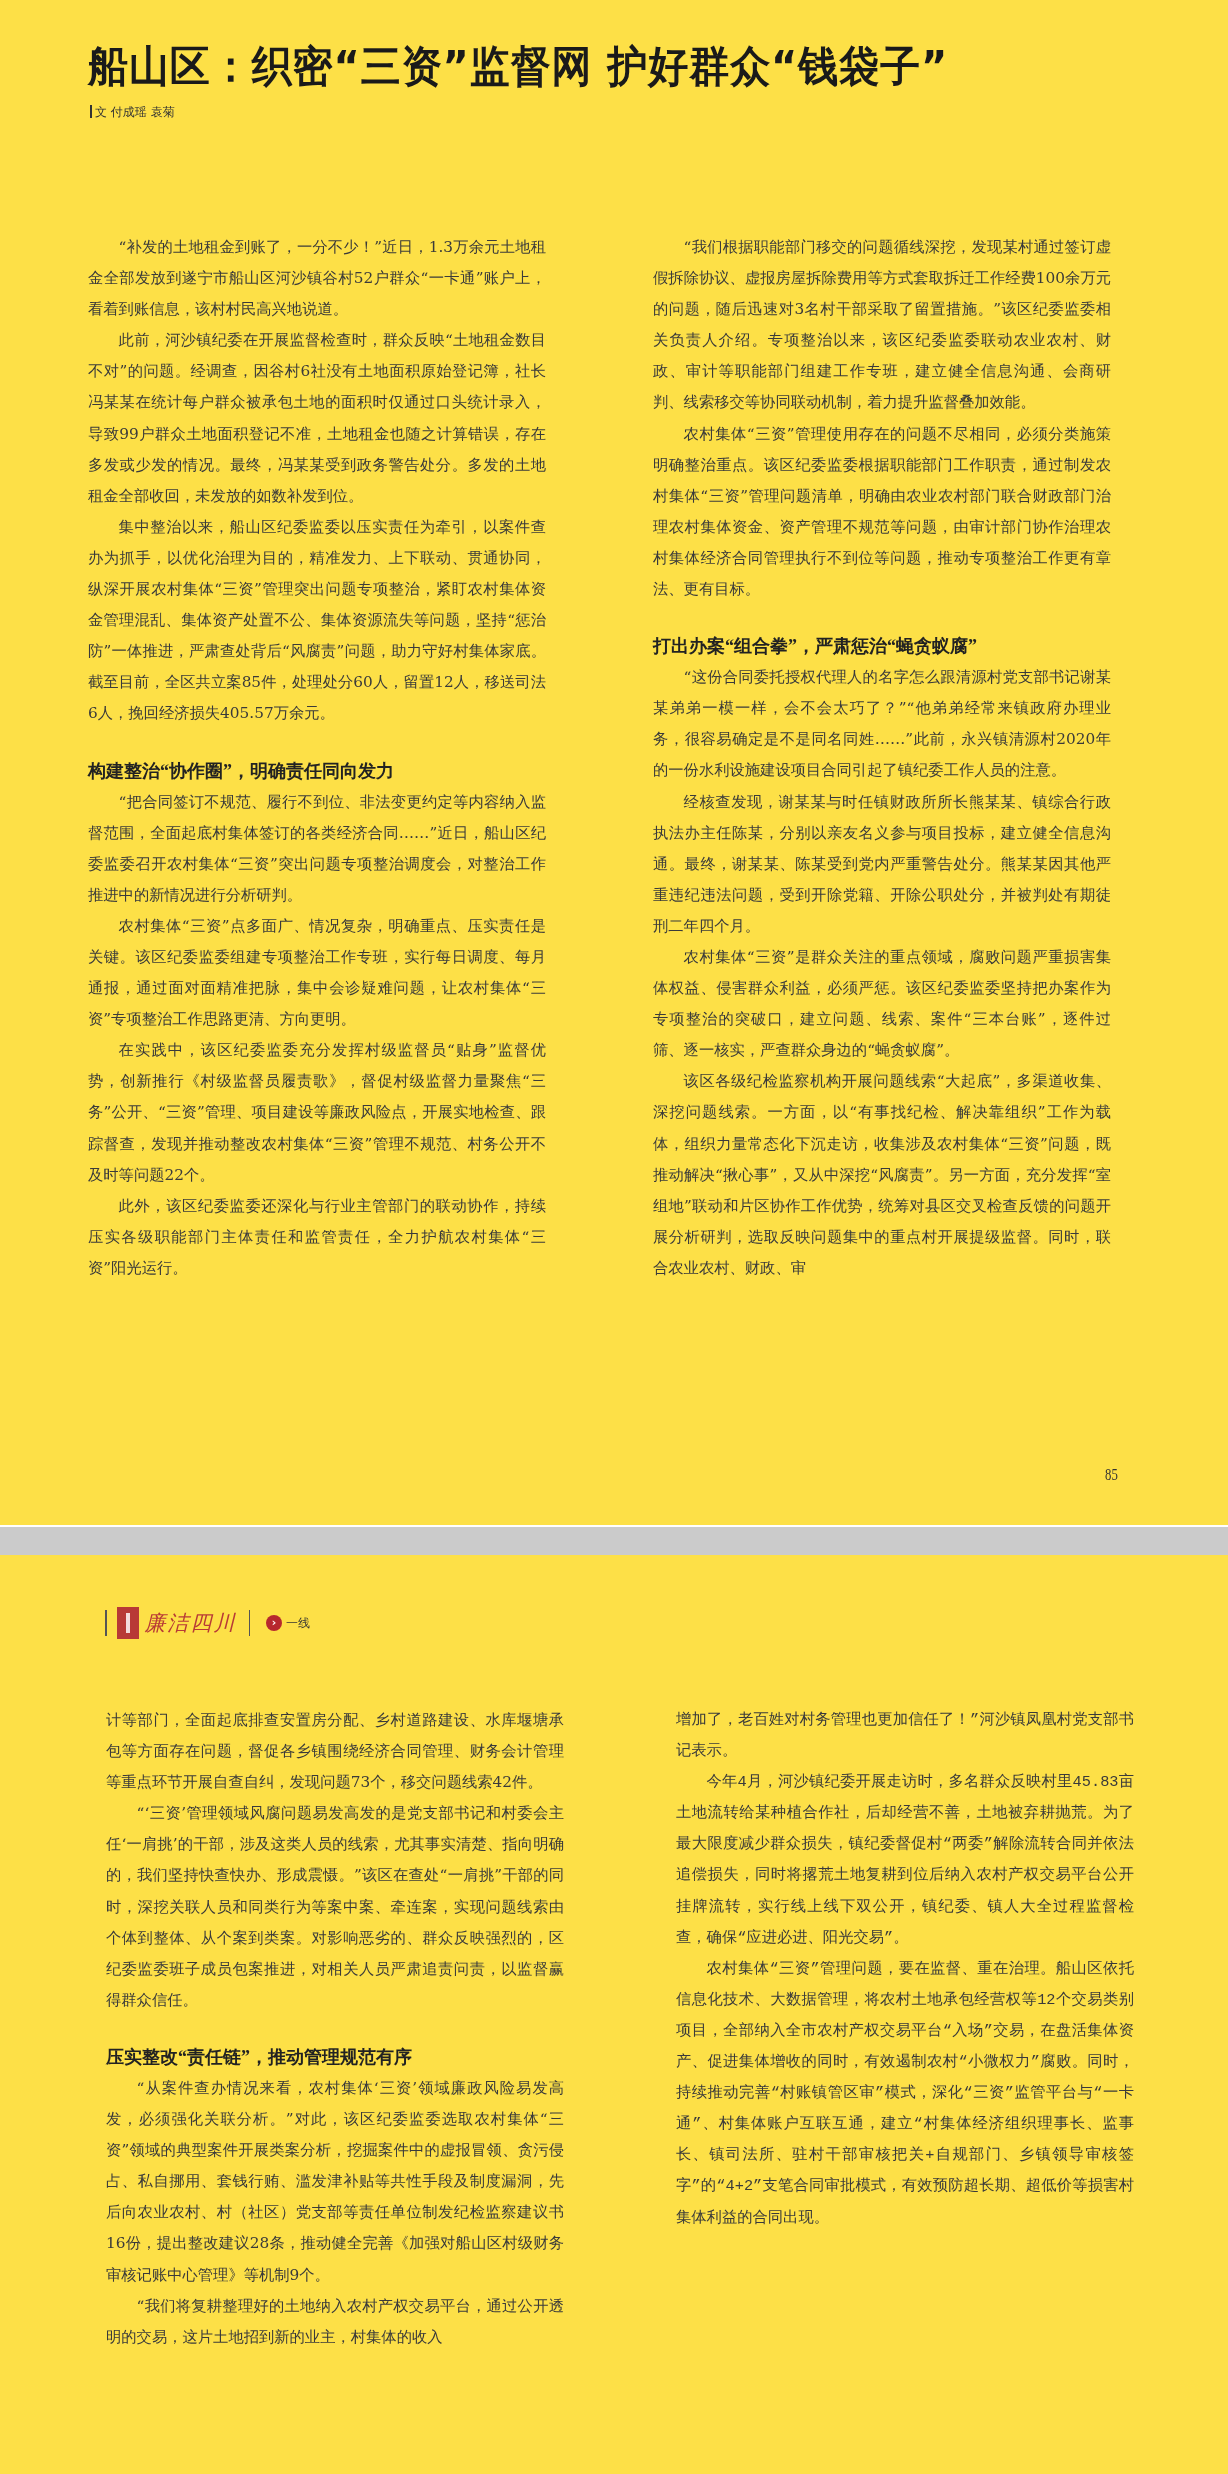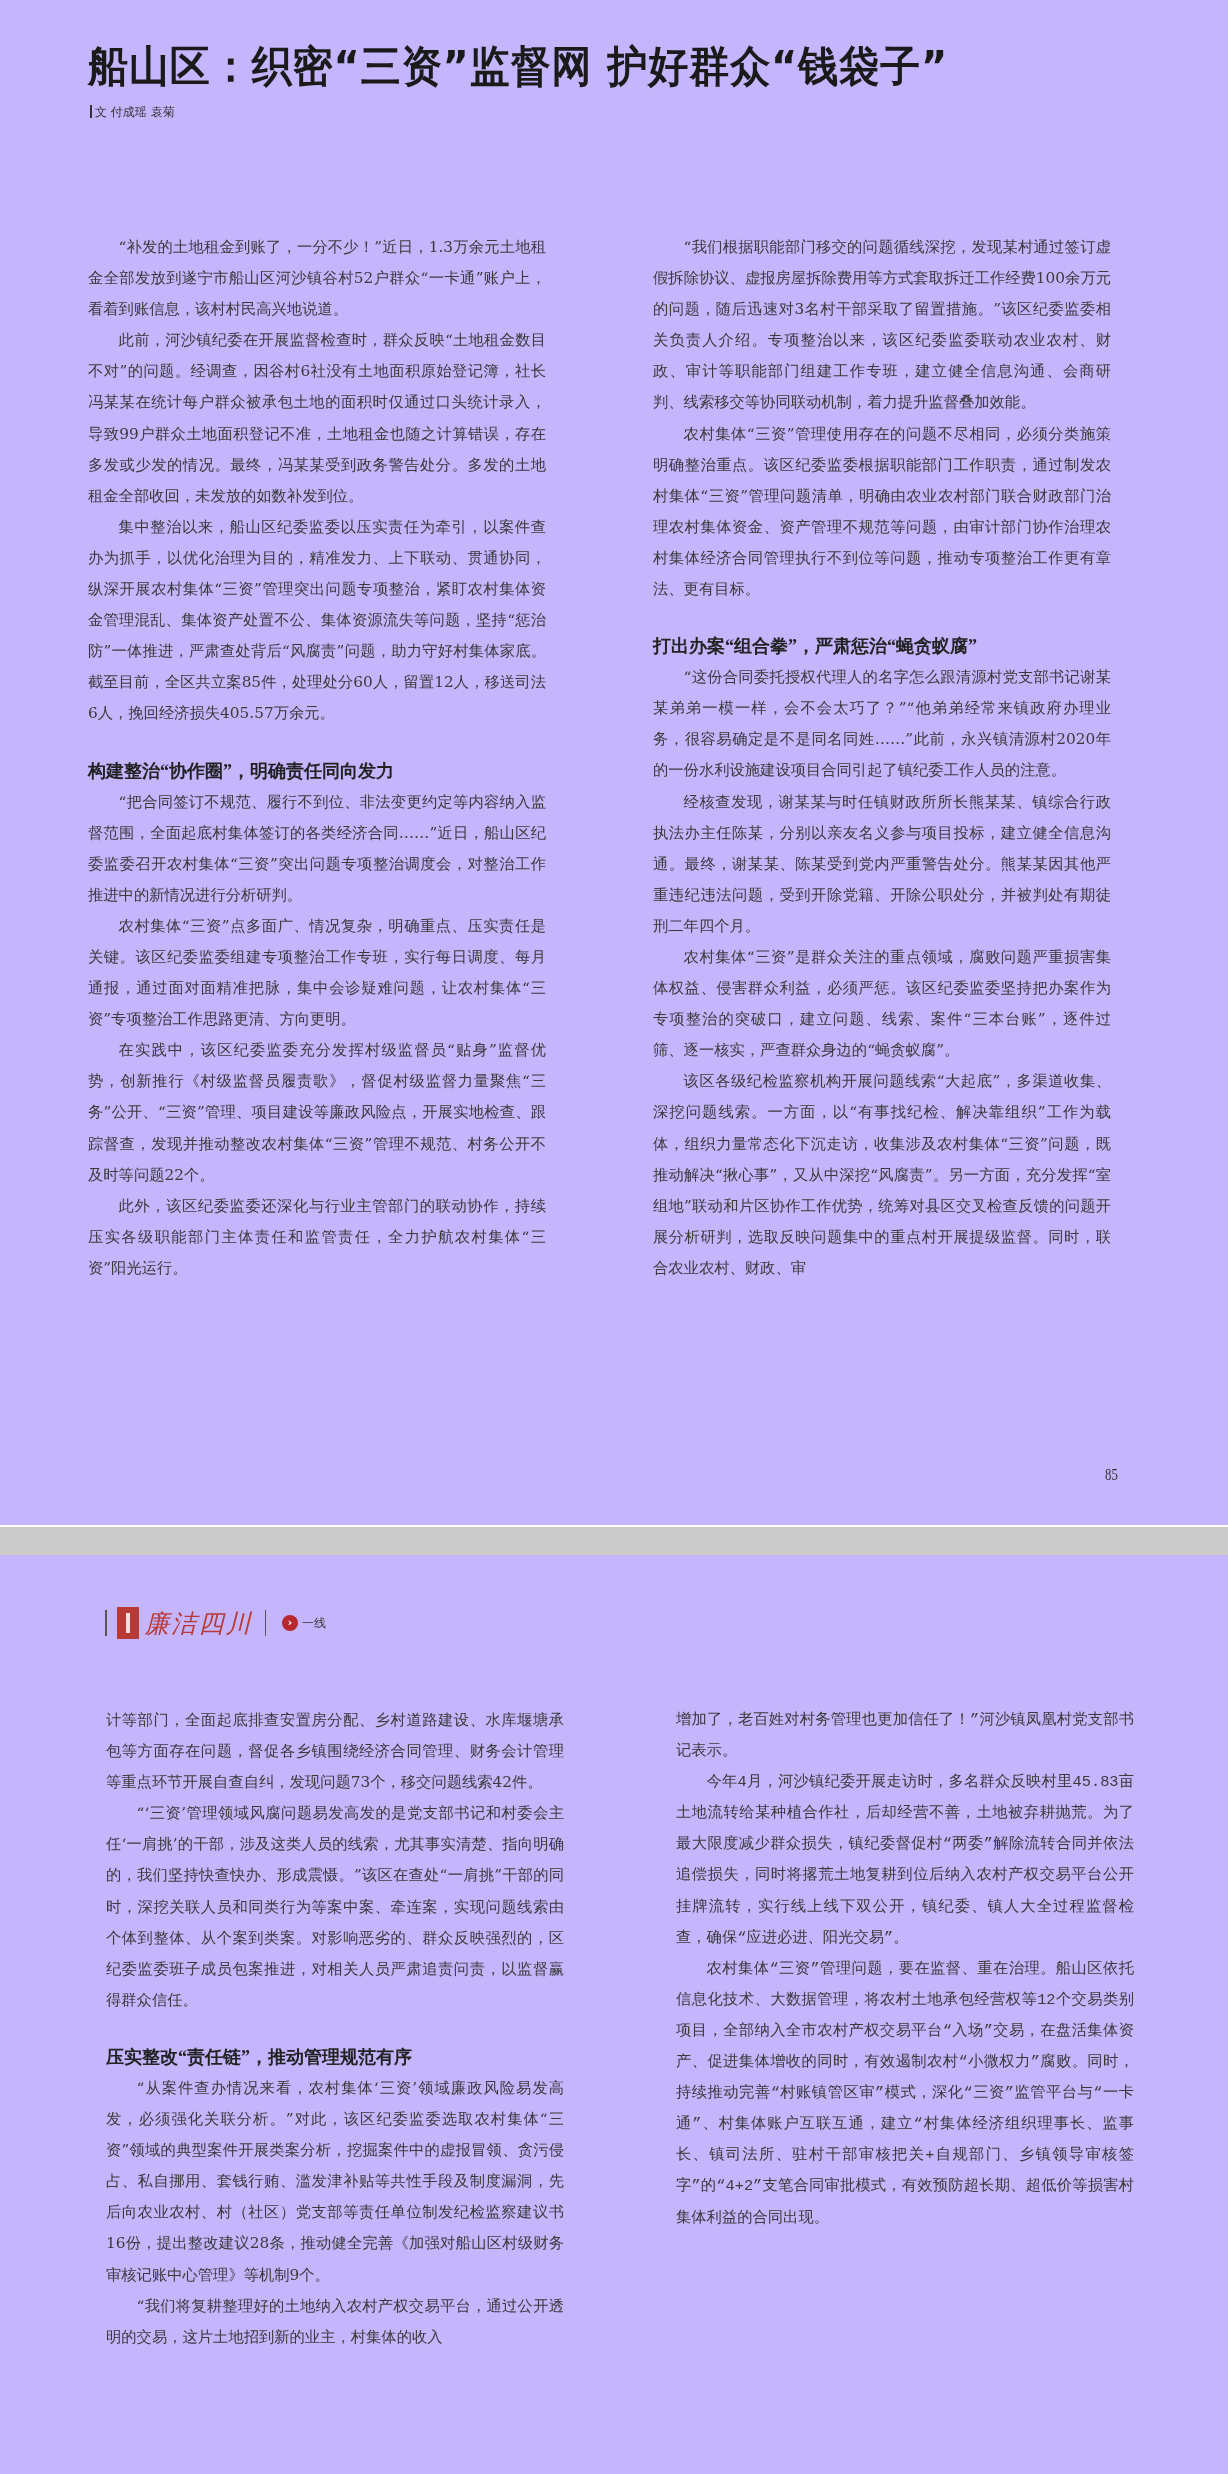--- a/index.html
+++ b/index.html
@@ -4,21 +4,21 @@
 <style>
   html, body { margin: 0; padding: 0; background: #ffffff; }
   body {
     width: 1228px;
     height: 2474px;
     position: relative;
     overflow: hidden;
     font-family: "DejaVu Serif", "Liberation Serif", serif;
     color: #2b2b2b;
   }
-  .page { position: absolute; left: 0; width: 1228px; background: #c4b5fd; }
+  .page { position: absolute; left: 0; width: 1228px; background: #fde047; }
   .page-1 { top: 0; height: 1525px; }
   .page-gap { position: absolute; left: 0; top: 1527px; width: 1228px; height: 28px; background: #cbcbcb; }
   .page-2 { top: 1555px; height: 919px; }
 
   .scrollbar-thumb {
     position: absolute; right: 12px; top: 0; width: 12px; height: 180px;
     background: #b5b5b5; border-radius: 0 0 6px 6px;
   }
 
   .title {
@@ -59,21 +59,21 @@
   .running-header { position: absolute; left: 105px; top: 1603px; height: 40px; display: flex; align-items: center; }
   .rh-divider { width: 1.5px; height: 26px; background: #555; }
   .logo-mark {
     width: 22px; height: 32px; background: #b83a36; margin: 0 6px 0 10px; position: relative;
   }
   .logo-mark::after {
     content: ""; position: absolute; left: 9px; top: 6px; width: 4px; height: 20px; background: #f3dcdc;
   }
   .logo-text {
     font-family: "DejaVu Serif", "Liberation Serif", serif; font-style: italic;
-    font-size: 25px; color: #b83a36; margin-right: 12px; letter-spacing: 2px;
+    font-size: 21px; color: #b83a36; margin-right: 12px; letter-spacing: 2px;
   }
   .section-arrow {
     width: 16px; height: 16px; border-radius: 50%; background: #b7282e; color: #fff;
     font-size: 11px; line-height: 16px; text-align: center; margin: 0 4px 0 16px;
     font-family: "DejaVu Sans", sans-serif; font-weight: bold;
   }
   .section-label { font-family: "DejaVu Sans", "Liberation Sans", sans-serif; font-size: 12px; color: #333; }
 
   .end-mark {
     display: inline-block; width: 12px; height: 16px; border: 1px solid #c9464a; color: #c9464a;

